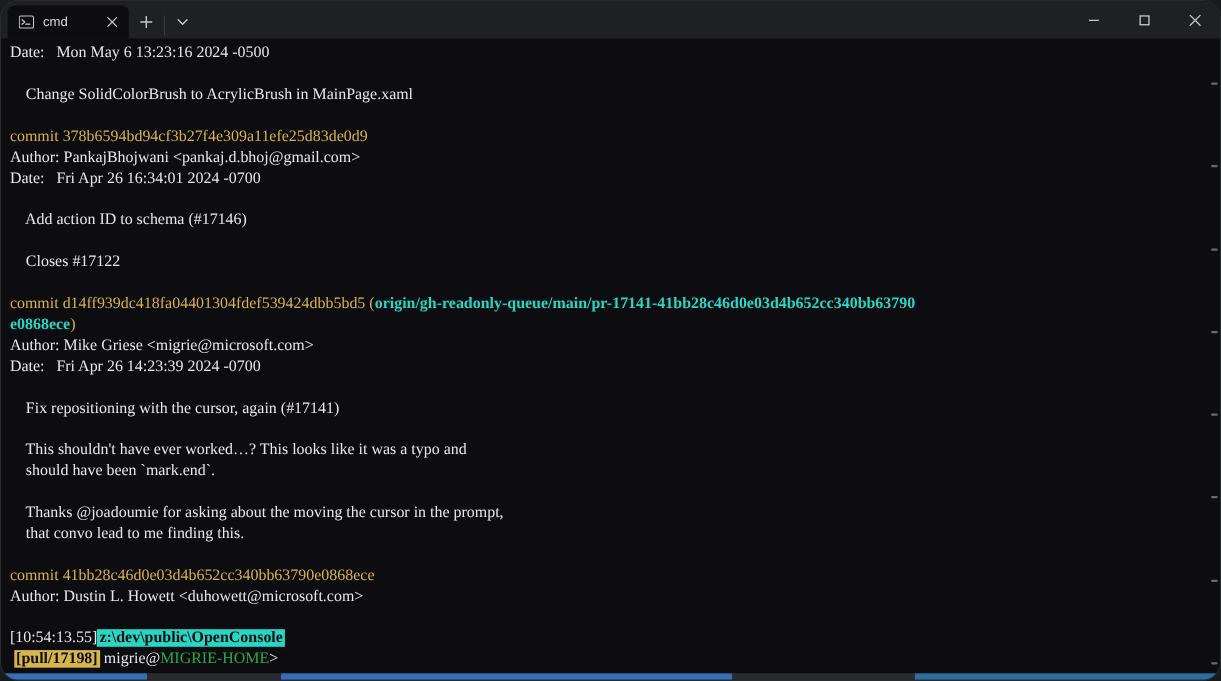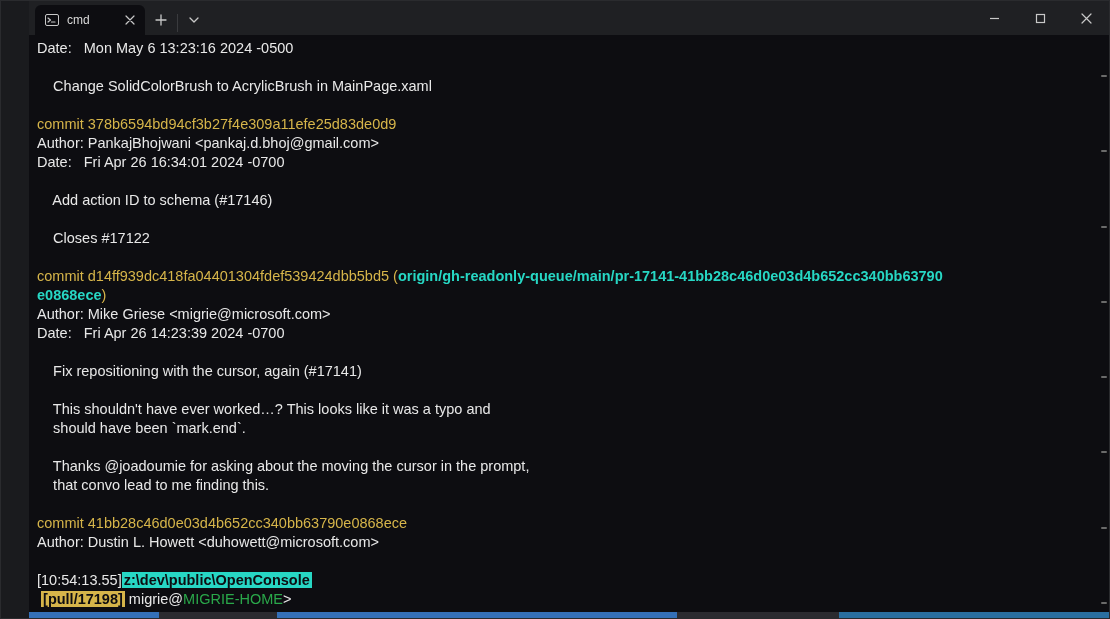--- a/index.html
+++ b/index.html
@@ -4,24 +4,23 @@
 <style>
   * { box-sizing: border-box; margin: 0; padding: 0; }
   html, body { width: 1110px; height: 619px; overflow: hidden; font-family: "Cascadia Mono", "Consolas", monospace; }
   body { background: #1a1b1e; }
 
   .window {
     width: 1110px; height: 619px;
     background: #1a1b1e;
     display: flex; flex-direction: column;
     border: 1px solid #2a2b2e;
-    border-radius: 0;
+    border-radius: 17px;
     overflow: hidden;
     position: relative;
-    padding-left: 28px;
   }
 
   .titlebar {
     height: 34px;
     background: #1f2023;
     display: flex; align-items: center;
     padding-left: 6px;
     position: relative;
     -webkit-user-select: none; user-select: none;
   }
@@ -60,21 +59,21 @@
   .terminal {
     flex: 1;
     background: #0d0d11;
     color: #e8e8e8;
     font-size: 14.5px;
     line-height: 19px;
     padding: 4px 8px 0 8px;
     white-space: pre;
     overflow: hidden;
     position: relative;
-    font-family: Liberation Sans, sans-serif;
+    font-family: Liberation Serif, serif;
   }
 
   .yellow { color: #d6b54a; }
   .cyan-bold { color: #27d7c4; font-weight: bold; }
 
   .prompt-time { color:#e8e8e8; }
   .prompt-path { background:#27d7c4; color:#0d0d11; padding:0 2px; font-weight:bold;}
   .prompt-path-arrow { color:#27d7c4; }
   .prompt-branch-box { background:#d6b54a; color:#0d0d11; font-weight:bold; padding:0 2px;}
   .prompt-branch-lead { color:#d6b54a; }

